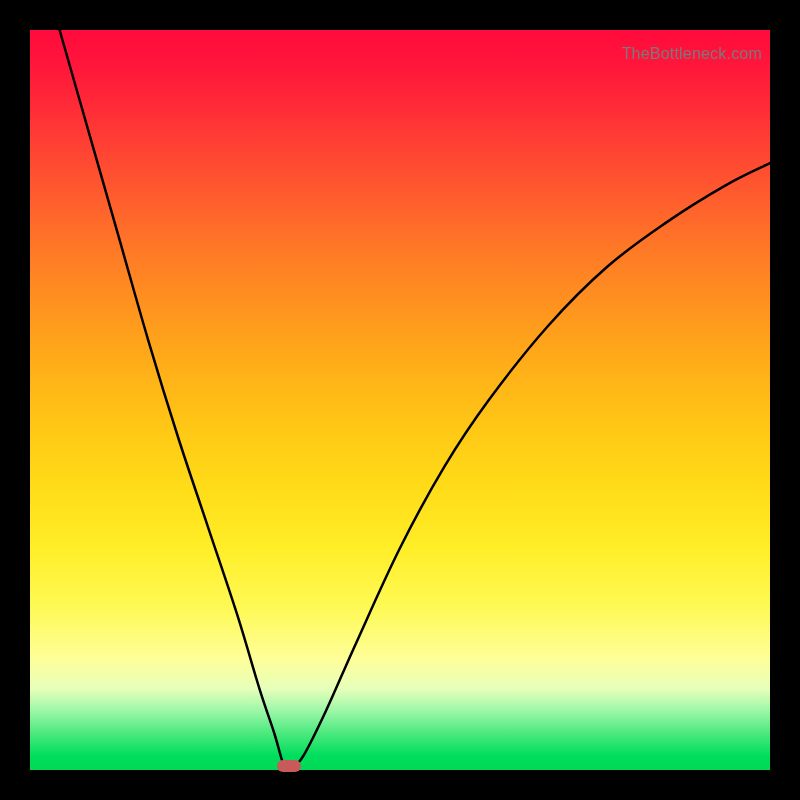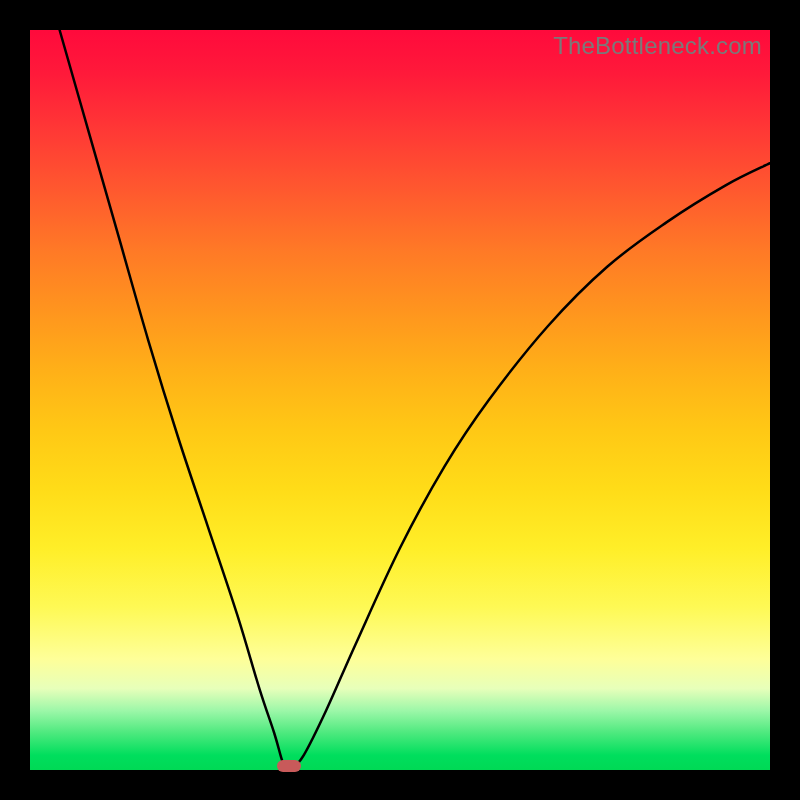--- a/index.html
+++ b/index.html
@@ -38,24 +38,24 @@
       #feff99 85%,
       #e7ffba 89%,
       #9cf7a8 92%,
       #4de97e 95%,
       #00de5d 98%,
       #00d955 100%
     );
   }
   .watermark {
     position: absolute;
-    top: 2px;
+    top: 15px;
     right: 8px;
     color: #7a7a7a;
-    font-size: 24px;
+    font-size: 16px;
     font-weight: 500;
     letter-spacing: 0.2px;
     user-select: none;
   }
   svg.curve {
     position: absolute;
     left: 0;
     top: 0;
     width: 740px;
     height: 740px;

